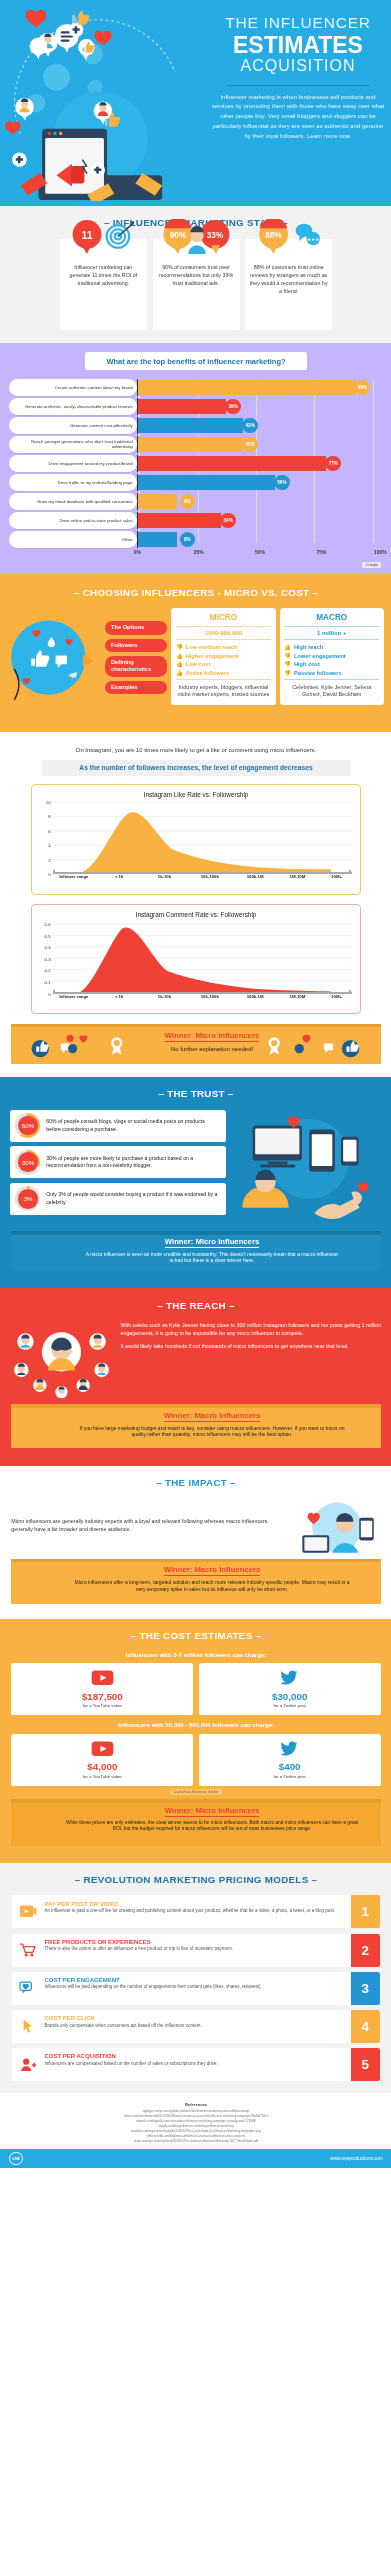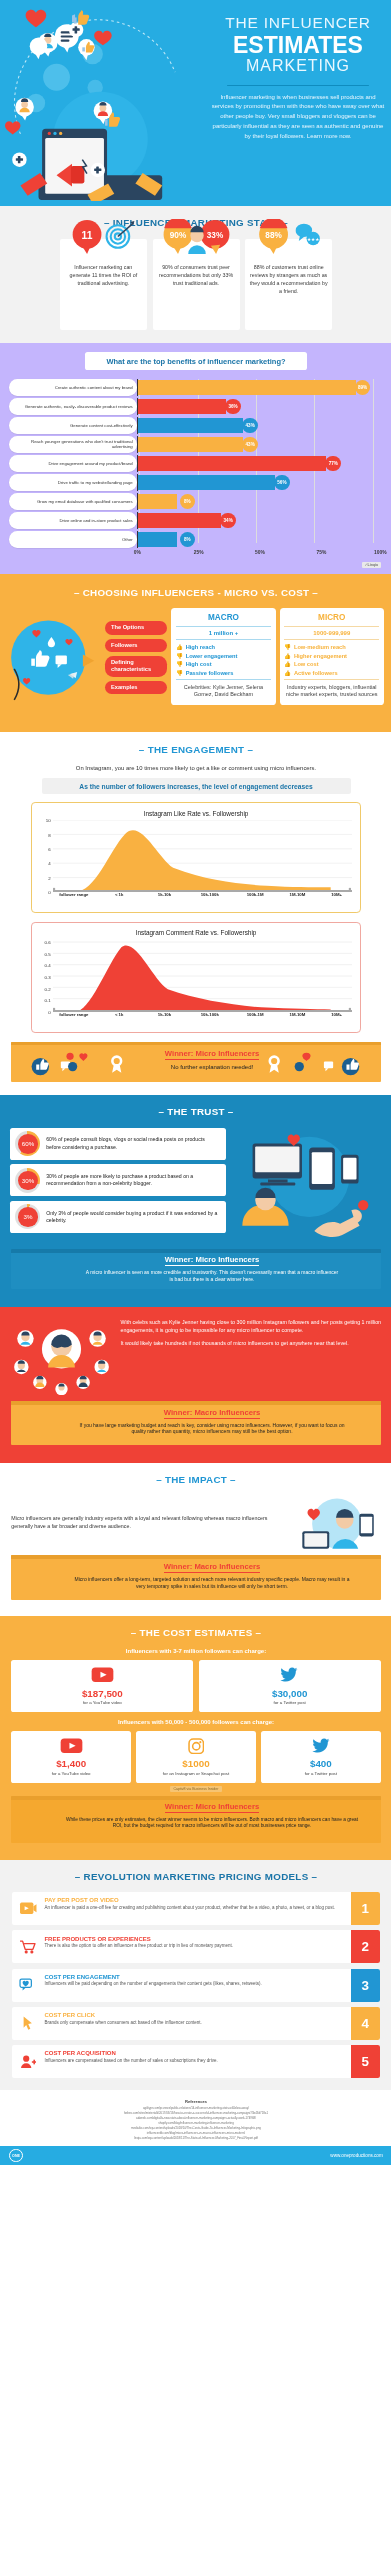--- a/index.html
+++ b/index.html
@@ -282,21 +282,21 @@
           <path d="M6 12 l5 0 l0 12 l-5 0z" fill="#9ac4e8"></path>
           <path d="M14 12 c0 -8 5 -10 6 -14 c4 0 4 6 3 9 l9 0 c3 0 4 3 3 5 l-4 11 c-1 3 -3 3 -5 3 l-12 0z" fill="#f9b141"></path>
         </g>
       <path d="M30 350 l38 -24 l14 20 l-38 24z" fill="#ef4136"></path>
       <path d="M305 350 l-38 -24 l-14 20 l38 24z" fill="#f9b141"></path>
       <path d="M160 368 l40 -22 l12 20 l-40 22z" fill="#f9b141"></path>
     </svg>
     <div class="hero-copy">
       <div class="h-l1">THE INFLUENCER</div>
       <div class="h-l2">ESTIMATES</div>
-      <div class="h-l3">MARKETING</div>
+      <div class="h-l3">ACQUISITION</div>
       <div class="h-rule"></div>
       <div class="h-body">Influencer marketing is when businesses sell products and services by promoting them with those who have sway over what other people buy. Very small bloggers and vloggers can be particularly influential as they are seen as authentic and genuine by their loyal followers. Learn more now.</div>
     </div>
   </div>
 
   <div class="stats-sec">
     <div class="sec-title">
       <span class="dash">–</span>
       <span>INFLUENCER MARKETING STATS</span>
       <span class="dash">–</span>
@@ -476,20 +476,47 @@
       </svg>
 
       <div class="opt-col">
         <div class="pill">The Options</div>
         <div class="pill">Followers</div>
         <div class="pill">Defining characteristics</div>
         <div class="pill">Examples</div>
       </div>
 
       <div class="cmp-wrap">
+        <div class="cmp-col cmp-micro">
+          <div class="cmp-head">MICRO</div>
+          <div class="cmp-div"></div>
+          <div class="cmp-foll">1000-999,999</div>
+          <div class="cmp-div"></div>
+          <div style="padding:3.1px 0 2.1px 0">
+            <div class="cmp-li">
+              <span>👎</span>
+              <span>Low-medium reach</span>
+            </div>
+            <div class="cmp-li">
+              <span>👍</span>
+              <span>Higher engagement</span>
+            </div>
+            <div class="cmp-li">
+              <span>👍</span>
+              <span>Low cost</span>
+            </div>
+            <div class="cmp-li">
+              <span>👍</span>
+              <span>Active followers</span>
+            </div>
+          </div>
+          <div class="cmp-div"></div>
+          <div class="cmp-ex">Industry experts, bloggers, influential niche market experts, trusted sources</div>
+        </div>
+
         <div class="cmp-col cmp-macro">
           <div class="cmp-head">MACRO</div>
           <div class="cmp-div"></div>
           <div class="cmp-foll">1 million +</div>
           <div class="cmp-div"></div>
           <div style="padding:3.1px 0 2.1px 0">
             <div class="cmp-li">
               <span>👍</span>
               <span>High reach</span>
             </div>
@@ -502,57 +529,25 @@
               <span>High cost</span>
             </div>
             <div class="cmp-li">
               <span>👎</span>
               <span>Passive followers</span>
             </div>
           </div>
           <div class="cmp-div"></div>
           <div class="cmp-ex">Celebrities: Kylie Jenner, Selena Gomez, David Beckham</div>
         </div>
-
-        <div class="cmp-col cmp-micro">
-          <div class="cmp-head">MICRO</div>
-          <div class="cmp-div"></div>
-          <div class="cmp-foll">1000-999,999</div>
-          <div class="cmp-div"></div>
-          <div style="padding:3.1px 0 2.1px 0">
-            <div class="cmp-li">
-              <span>👎</span>
-              <span>Low-medium reach</span>
-            </div>
-            <div class="cmp-li">
-              <span>👍</span>
-              <span>Higher engagement</span>
-            </div>
-            <div class="cmp-li">
-              <span>👍</span>
-              <span>Low cost</span>
-            </div>
-            <div class="cmp-li">
-              <span>👍</span>
-              <span>Active followers</span>
-            </div>
-          </div>
-          <div class="cmp-div"></div>
-          <div class="cmp-ex">Industry experts, bloggers, influential niche market experts, trusted sources</div>
-        </div>
       </div>
     </div>
   </div>
 
   <div class="engage">
-    <div class="sec-title">
-      <span class="dash" style="color:#2196d3">–</span>
-      <span>THE ENGAGEMENT</span>
-      <span class="dash" style="color:#2196d3">–</span>
-    </div>
     <div class="eng-lead">On Instagram, you are 10 times more likely to get a like or comment using micro influencers.</div>
     <div class="eng-band">As the number of followers increases, the level of engagement decreases</div>
 
     <div class="lchart">
       <div class="lc-title">Instagram Like Rate vs. Followership</div>
       <div class="lc-plot">
         <span class="lc-ylab" style="top:0%">10</span>
         <span class="lc-ylab" style="top:20%">8</span>
         <span class="lc-ylab" style="top:40%">6</span>
         <span class="lc-ylab" style="top:60%">4</span>
@@ -706,20 +701,25 @@
 
     <div class="winner blue" style="margin-top:6.2px">
       <div class="win-c" style="top:5.7px">
         <div class="win-t w">Winner: Micro Influencers</div>
         <div class="win-s w" style="font-size:5px;padding:0 57px;">A micro influencer is seen as more credible and trustworthy. This doesn't necessarily mean that a macro influencer is bad but there is a clear winner here.</div>
       </div>
     </div>
   </div>
 
   <div class="reach">
+    <div class="sec-title">
+      <span class="dash" style="color:#fff">–</span>
+      <span>THE REACH</span>
+      <span class="dash" style="color:#fff">–</span>
+    </div>
     <div class="reach-body">
       <svg class="reach-art" viewBox="0 0 200 150">
         <circle cx="100" cy="60" r="38" fill="#fff"></circle>
         <circle cx="100" cy="55" r="20" fill="#f3cba6"></circle>
         <path d="M80 52 a20 20 0 0 1 40 0 q-10 8 -20 4 q-12 6 -20 -4z" fill="#2b4560"></path>
         <path d="M74 96 a26 24 0 0 1 52 0z" fill="#f9b141"></path>
         <circle cx="30" cy="40" r="16" fill="#fff"></circle>
           <circle cx="30" cy="37" r="8" fill="#f3cba6"></circle>
           <path d="M22 34 a8 8 0 0 1 16 0z" fill="#2b4560"></path>
           <path d="M20 52 a11 10 0 0 1 20 0z" fill="#2fb4e8"></path>
@@ -824,33 +824,22 @@
 
     <div class="cost-band" style="margin-top:7.2px">Influencers with 50,000 - 500,000 followers can charge:</div>
     <div class="cost-row">
       <div class="cost-card">
         <div class="cc-icon">
           <svg width="23" height="15.5" viewBox="0 0 44 30">
               <rect x="1" y="1" width="42" height="28" rx="7" fill="#ef4136"></rect>
               <path d="M18 9 l12 6 l-12 6z" fill="#fff"></path>
             </svg>
         </div>
-        <div class="cc-amt">$1,400</div>
+        <div class="cc-amt">$4,000</div>
         <div class="cc-sub">for a YouTube video</div>
-      </div>
-      <div class="cost-card">
-        <div class="cc-icon">
-          <svg width="16.5" height="16.5" viewBox="0 0 32 32">
-              <rect x="2" y="2" width="28" height="28" rx="8" fill="none" stroke="#f7a830" stroke-width="3"></rect>
-              <circle cx="16" cy="16" r="7" fill="none" stroke="#f7a830" stroke-width="3"></circle>
-              <circle cx="24" cy="8" r="2" fill="#f7a830"></circle>
-            </svg>
-        </div>
-        <div class="cc-amt org">$1000</div>
-        <div class="cc-sub">for an Instagram or Snapchat post</div>
       </div>
       <div class="cost-card">
         <div class="cc-icon">
           <svg width="18.5" height="15.5" viewBox="0 0 36 30">
               <path d="M34 4 c-1.3 .6 -2.6 1 -4 1.2 c1.4 -.9 2.5 -2.2 3 -3.8 c-1.3 .8 -2.8 1.4 -4.3 1.7 C27.4 1.8 25.6 1 23.6 1 c-3.8 0 -6.9 3.1 -6.9 6.9 c0 .5 .1 1 .2 1.5 C11.2 9.2 6.3 6.5 3 2.4 c-.6 1 -.9 2.2 -.9 3.5 c0 2.4 1.2 4.5 3.1 5.7 c-1.1 0 -2.2 -.3 -3.1 -.8 v.1 c0 3.3 2.4 6.1 5.5 6.7 c-.6 .2 -1.2 .2 -1.8 .2 c-.4 0 -.9 0 -1.3 -.1 c.9 2.8 3.4 4.8 6.4 4.8 c-2.4 1.8 -5.3 2.9 -8.5 2.9 c-.6 0 -1.1 0 -1.6 -.1 c3 1.9 6.6 3 10.5 3 c12.6 0 19.5 -10.4 19.5 -19.5 v-.9 C31.9 6.8 33.1 5.5 34 4z" fill="#2196d3"></path>
             </svg>
         </div>
         <div class="cc-amt blue">$400</div>
         <div class="cc-sub">for a Twitter post</div>
       </div>

